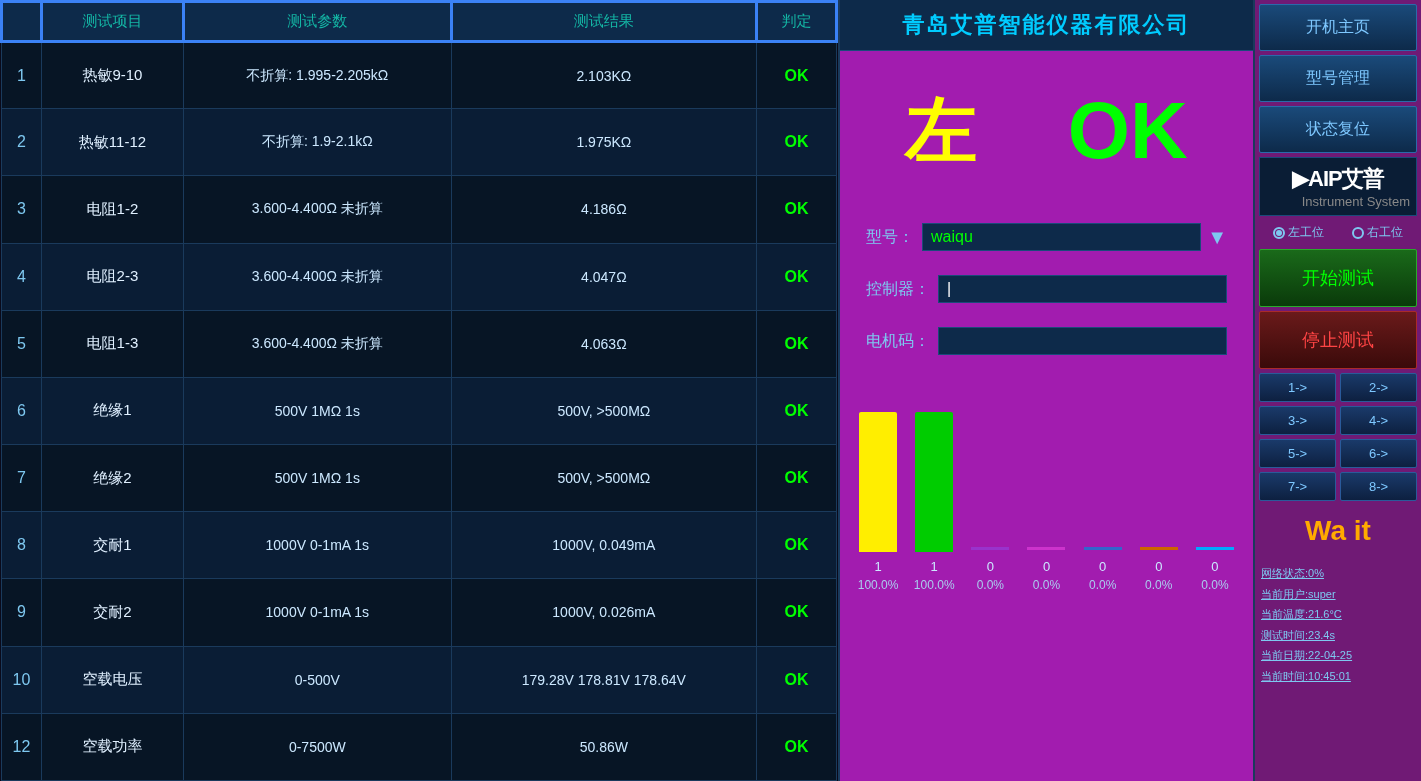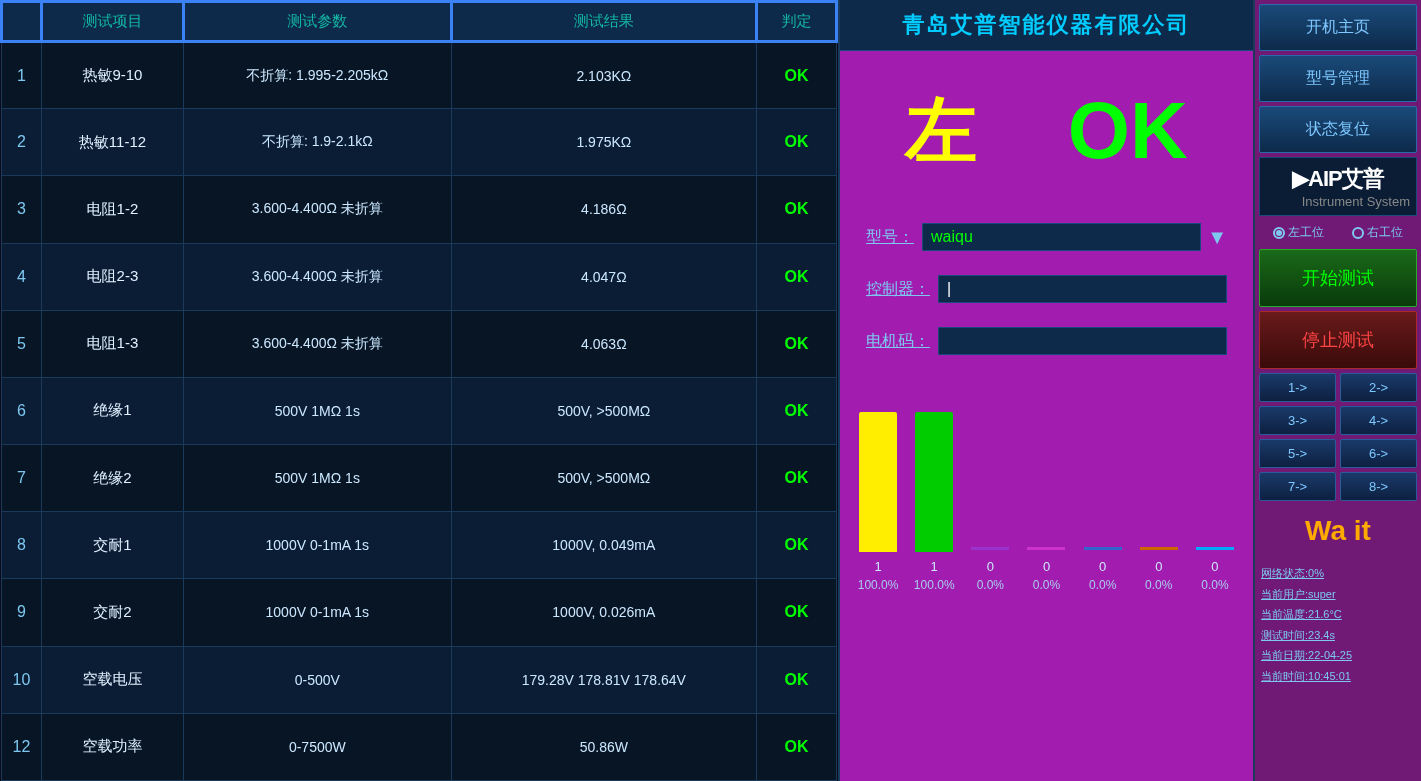--- a/index.html
+++ b/index.html
@@ -129,21 +129,20 @@
       align-items: center;
       padding: 8px 16px;
       margin: 4px 10px;
     }
 
     .field-label {
       color: #7ec8f0;
       font-size: 16px;
       margin-right: 8px;
       white-space: nowrap;
-      text-decoration: underline;
     }
 
     .field-value {
       color: #fff;
       font-size: 16px;
       background: #0d2a4a;
       border: 1px solid #1a4a7a;
       flex: 1;
       padding: 4px 8px;
       min-height: 28px;

